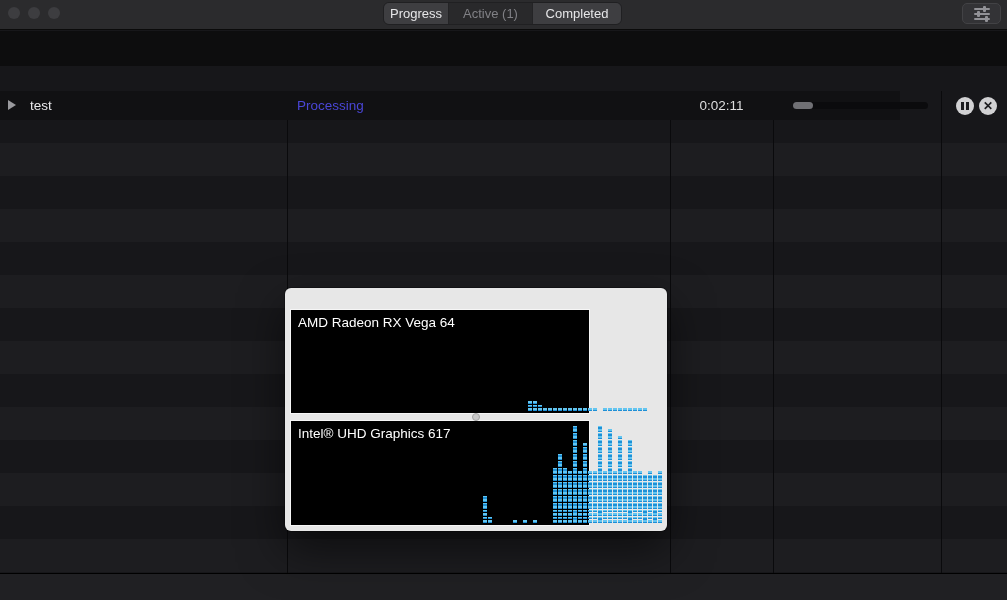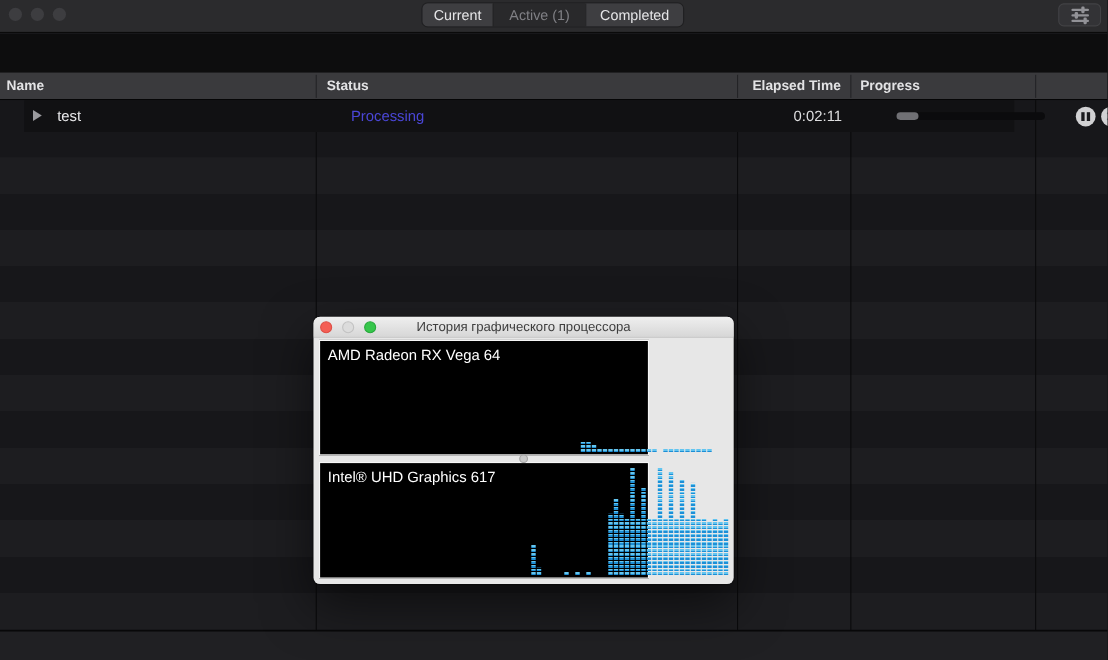--- a/index.html
+++ b/index.html
@@ -44,21 +44,21 @@
         font-weight:700; color:#e3e3e5; }
   .th-name { left:6px; } .th-status { left:297px; } .th-elapsed { left:684px; } .th-progress { left:782px; }
   .hdiv { position:absolute; top:2px; width:1px; height:21px; background:#232326; }
 
   
   .tbody { position:absolute; left:0; top:91px; width:1007px; height:482px; background:#17171a; }
   .stripes { position:absolute; left:0; top:52px; width:100%; height:430px;
              background:repeating-linear-gradient(to bottom,#1d1d20 0 33px,#17171a 33px 66px); }
   .vdiv { position:absolute; top:0; width:1px; height:482px; background:#0a0a0c; }
 
-  .row { position:absolute; left:0; top:0; width:900px; height:29px; background:#111113;margin-left:22px; }
+  .row { position:absolute; left:0; top:0; width:900px; height:29px; background:#111113; }
   .disclosure { position:absolute; left:8px; top:9px; width:0; height:0;
                 border-left:8px solid #9a9a9e; border-top:5.5px solid transparent;
                 border-bottom:5.5px solid transparent; }
   .cell-name { position:absolute; left:30px; top:0; height:29px; line-height:29px;
                font-size:13.5px; color:#e9e9eb; }
   .cell-status { position:absolute; left:297px; top:0; height:29px; line-height:29px;
                  font-size:13.5px; }
   .cell-elapsed { position:absolute; left:670px; width:103px; top:0; height:29px;
                   line-height:29px; text-align:center; font-size:13.5px; color:#dededf; }
   .progress-track { position:absolute; left:793px; top:11px; width:135px; height:7px;
@@ -107,44 +107,34 @@
 <body>
 
 <div class="app">
 
   <div class="toolbar">
     <div class="tl inactive c1"></div>
     <div class="tl inactive c2"></div>
     <div class="tl inactive c3"></div>
 
     <div class="segmented">
-      <div class="segment seg-current">Current</div>
+      <div class="segment seg-current">Progress</div>
       <div class="segment sel seg-active">Active (1)</div>
       <div class="segment seg-completed">Completed</div>
     </div>
 
     <div class="settings-btn">
       <div class="sl-row"></div>
       <div class="sl-row"></div>
       <div class="sl-row"></div>
     </div>
   </div>
 
   <div class="dropzone"></div>
 
-  <div class="thead">
-    <div class="th th-name">Name</div>
-    <div class="th th-status">Status</div>
-    <div class="th th-elapsed">Elapsed Time</div>
-    <div class="th th-progress">Progress</div>
-    <div class="hdiv" style="left:287px"></div>
-    <div class="hdiv" style="left:670px"></div>
-    <div class="hdiv" style="left:773px"></div>
-    <div class="hdiv" style="left:941px"></div>
-  </div>
 
   <div class="tbody">
     <div class="stripes"></div>
     <div class="vdiv" style="left:287px"></div>
     <div class="vdiv" style="left:670px"></div>
     <div class="vdiv" style="left:773px"></div>
     <div class="vdiv" style="left:941px"></div>
 
     <div class="row">
       <div class="disclosure"></div>
@@ -162,26 +152,20 @@
       </div>
       <div class="row-btn btn-cancel">
         <div class="x-glyph">✕</div>
       </div>
     </div>
   </div>
 
   <div class="footer"></div>
 
   <div class="gpu-win">
-    <div class="gpu-titlebar">
-      <div class="glight close"></div>
-      <div class="glight min"></div>
-      <div class="glight zoom"></div>
-      <div class="gpu-title">История графического процессора</div>
-    </div>
 
     <div class="chart-panel chart-1">
       <div class="dots">
           <div class="dotcol" style="left: 235px; height: 10.5px;"></div>
           <div class="dotcol" style="left: 240px; height: 10.5px;"></div>
           <div class="dotcol" style="left: 245px; height: 7px;"></div>
           <div class="dotcol" style="left: 250px; height: 3.5px;"></div>
           <div class="dotcol" style="left: 255px; height: 3.5px;"></div>
           <div class="dotcol" style="left: 260px; height: 3.5px;"></div>
           <div class="dotcol" style="left: 265px; height: 3.5px;"></div>

